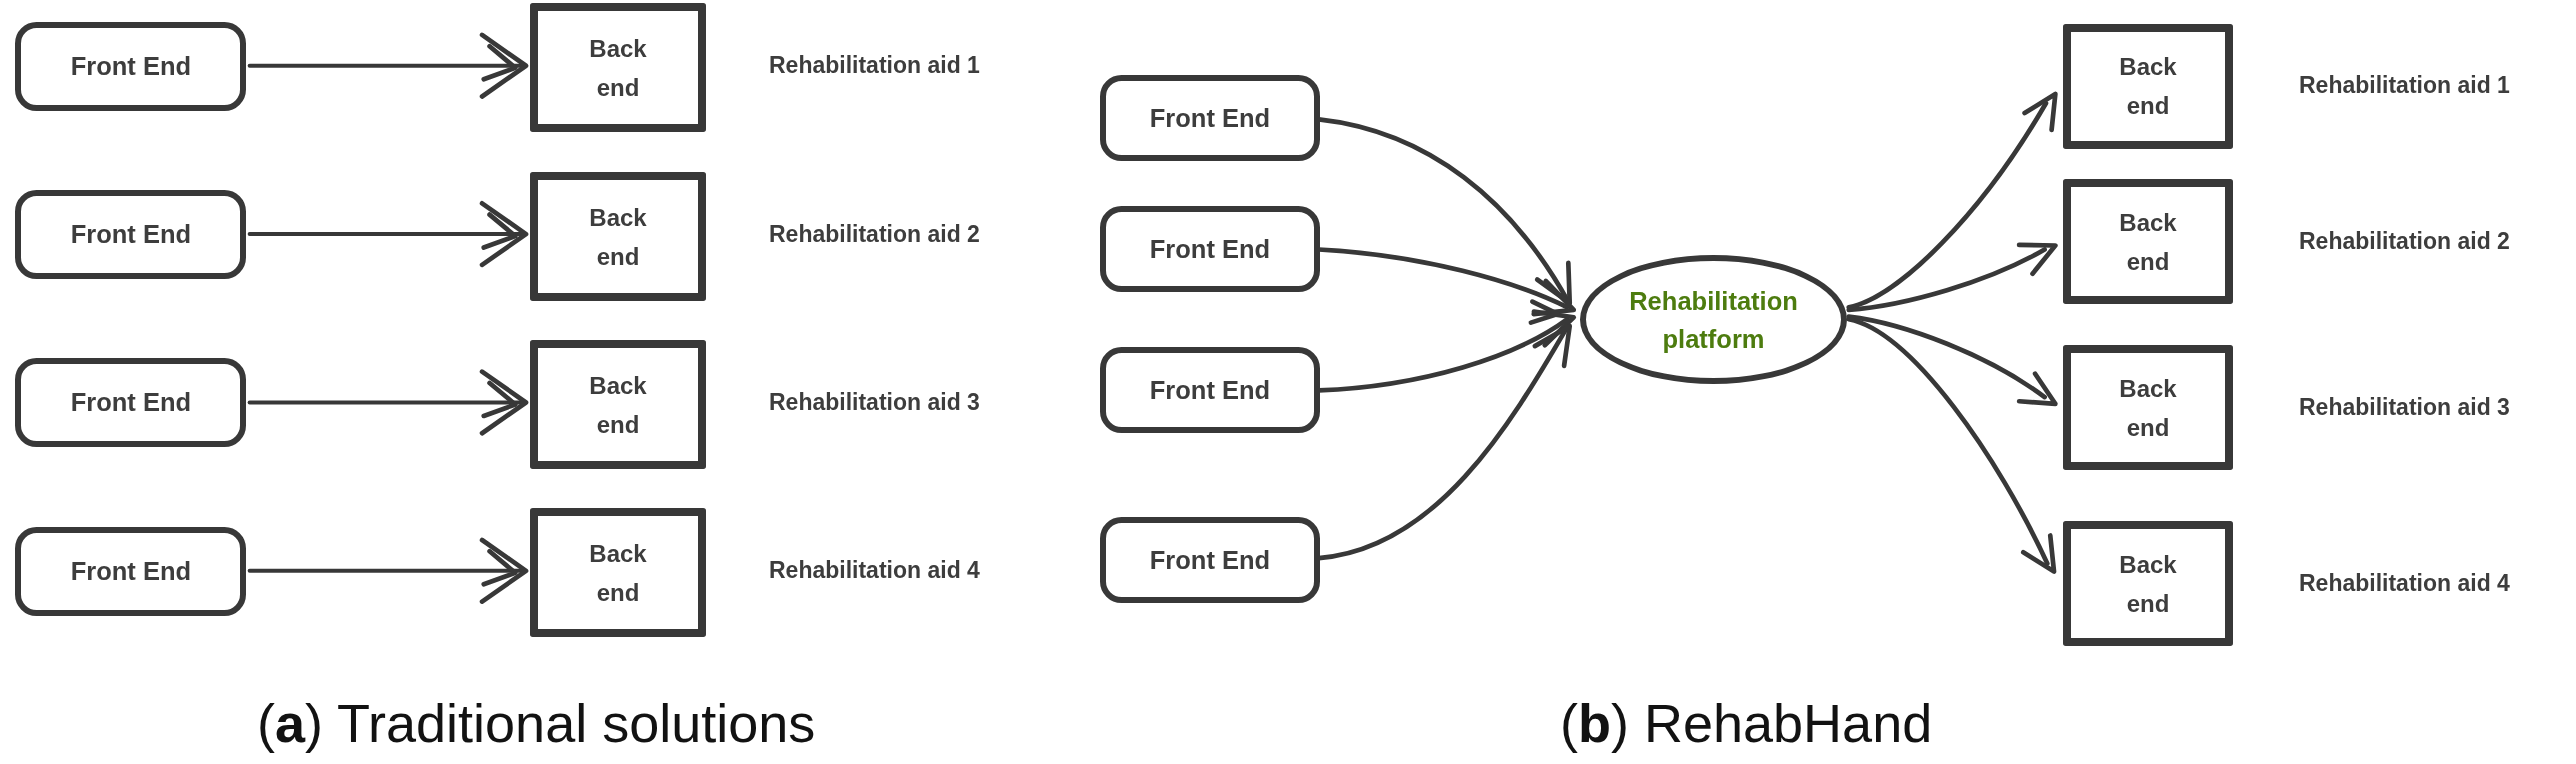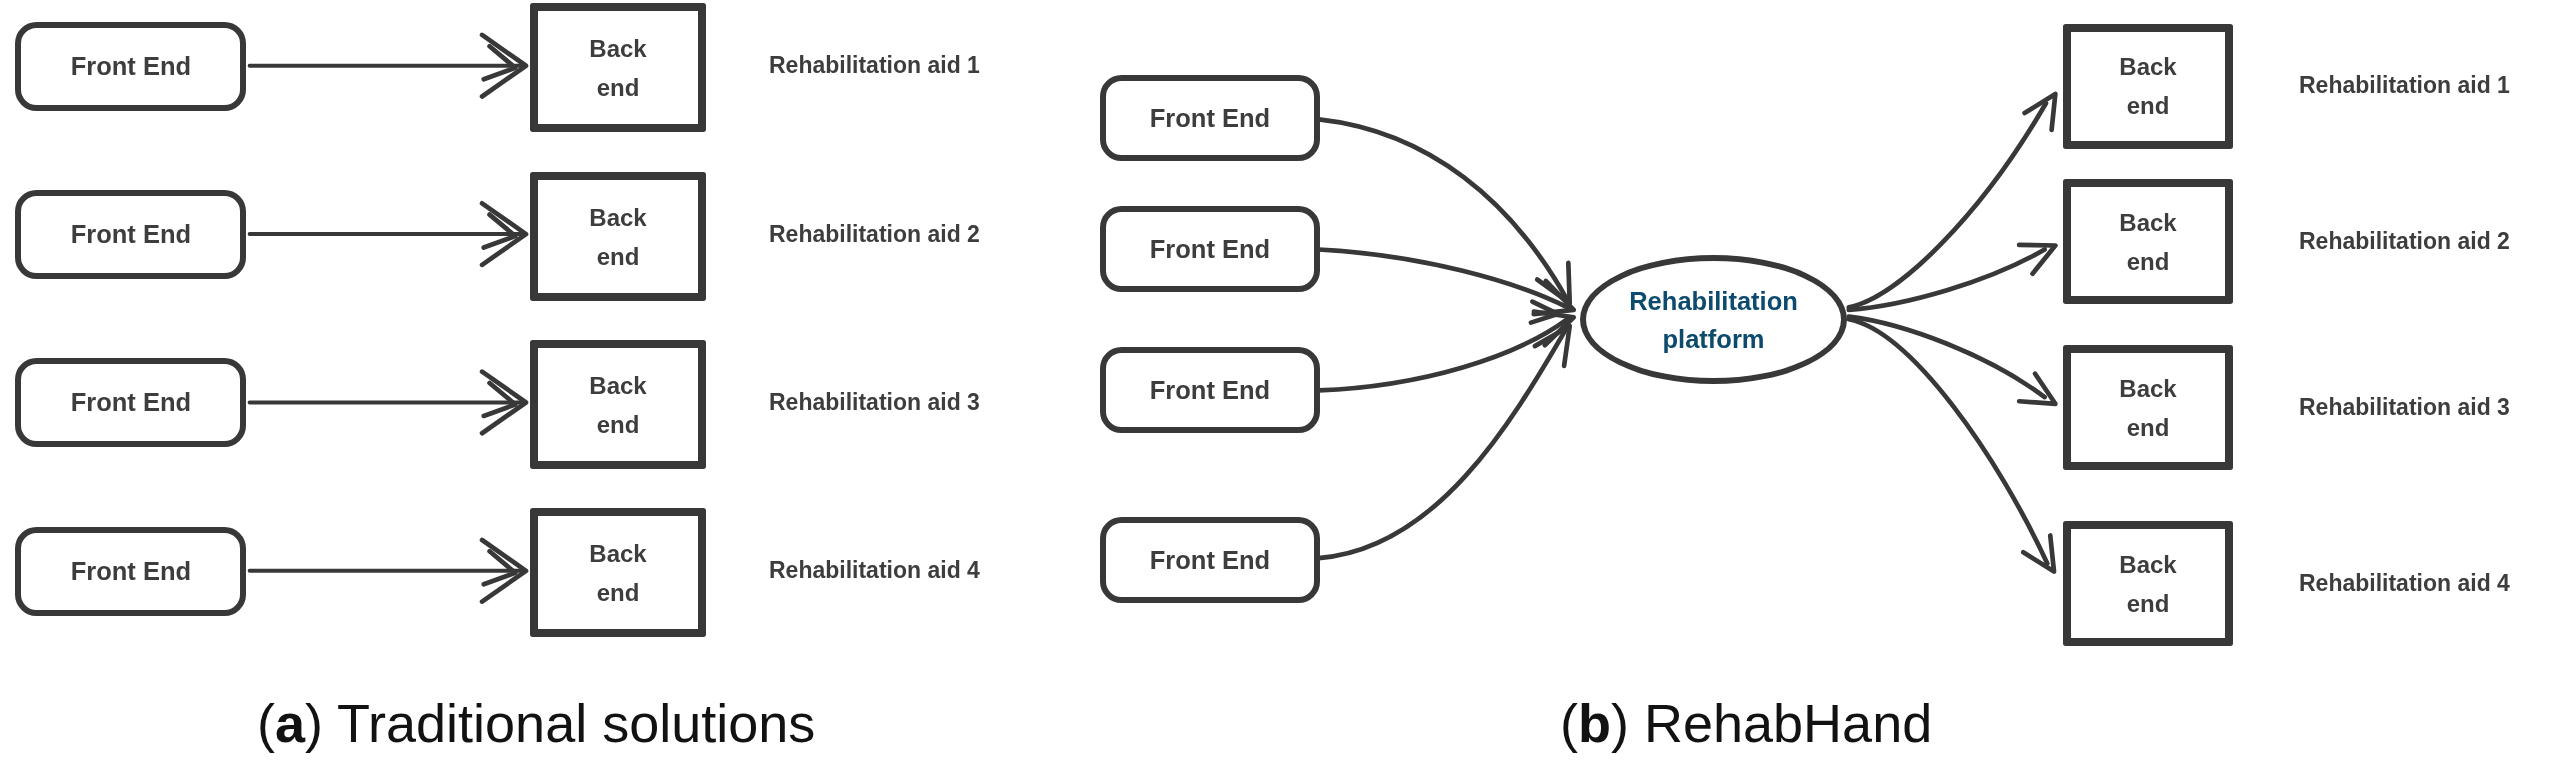--- a/index.html
+++ b/index.html
@@ -28,21 +28,21 @@
   .fe.b{ left:1100px; width:220px; height:86px; }
   .be{
     left:530px; width:176px; height:129px;
     border:8.7px solid var(--ink); border-radius:2.7px;
     font-size:24px; line-height:39px;
   }
   .be.b{ left:2063px; width:170px; height:125px; border-width:8px; }
   .ellipse{
     left:1580px; top:255px; width:267px; height:129px;
     border:6px solid var(--ink); border-radius:50%;
-    font-size:25.5px; line-height:38px; color:#0c4a6e;
+    font-size:25.5px; line-height:38px; color:#4d7c0f;
   }
   .aid-label{
     position:absolute; left:769px; height:27px; line-height:27px;
     font-size:23px; font-weight:bold; color:#3d3d3d; white-space:nowrap;
   }
   .aid-label.b{ left:2299px; }
   .caption{
     position:absolute; top:691px; height:67px; line-height:64px;
     font-family:Liberation Sans, sans-serif; font-size:54px; color:#121212;
     white-space:nowrap;

